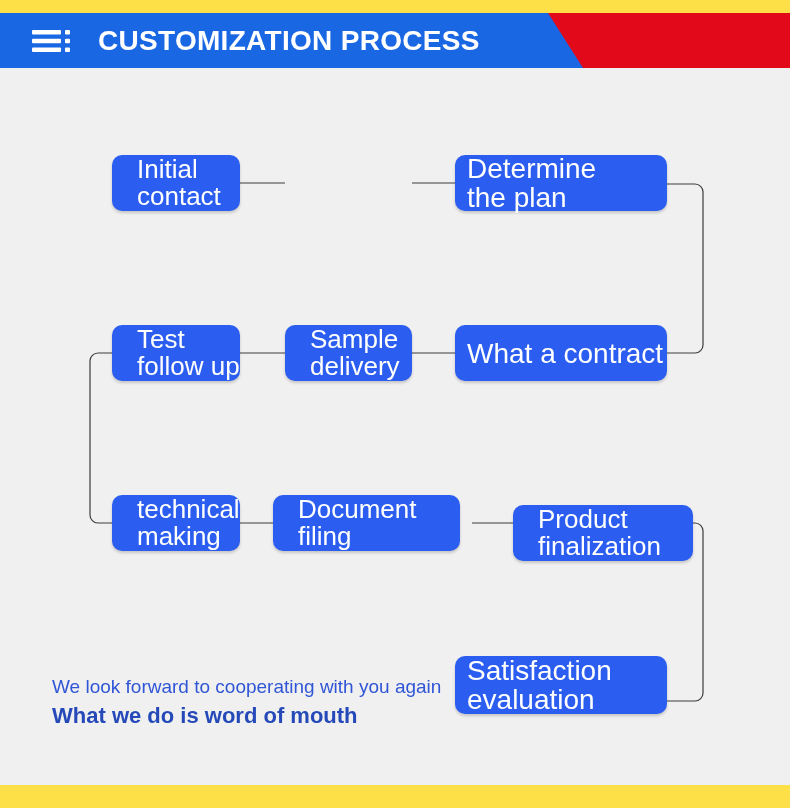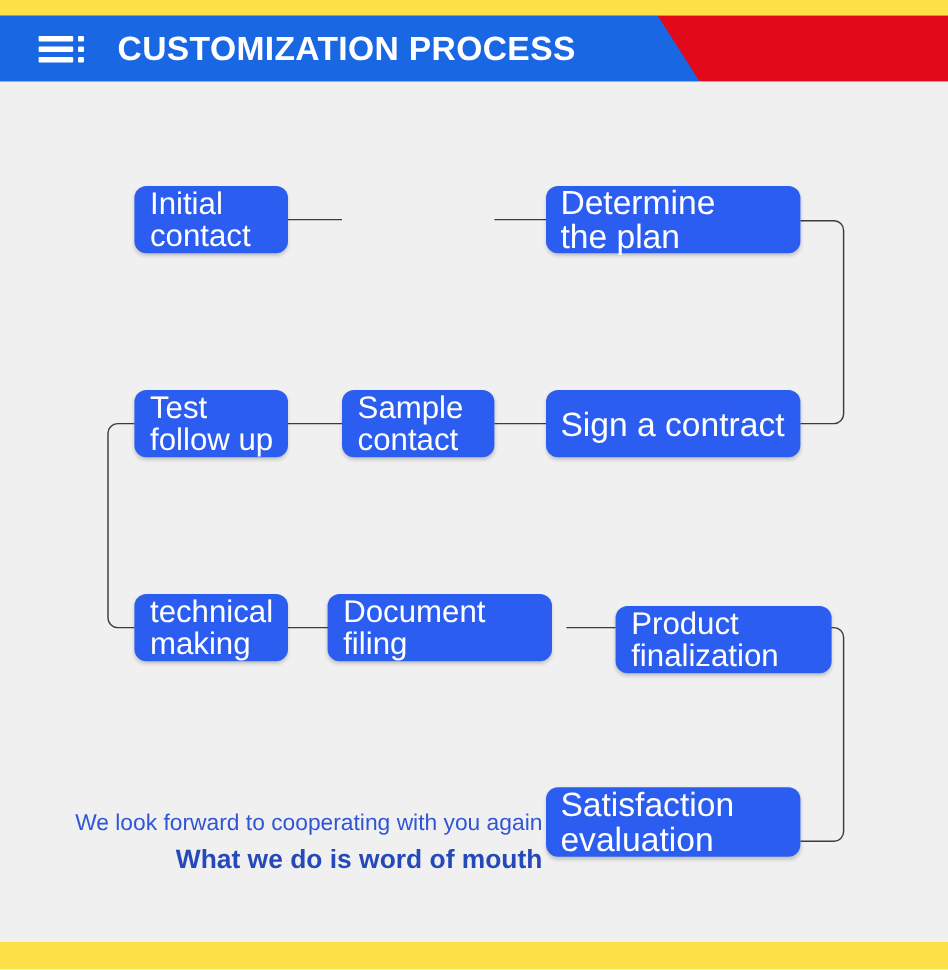--- a/index.html
+++ b/index.html
@@ -22,26 +22,26 @@
     margin:0 0 0 26px;color:#ffffff;font-size:28px;font-weight:bold;
     letter-spacing:0.3px;white-space:nowrap;
   }
   
   .content-bg{position:absolute;left:0;top:68px;width:790px;height:717px;background:var(--page-gray,#f0f0f1);}
   .connectors{position:absolute;left:0;top:0;width:790px;height:808px;pointer-events:none;}
   .fbox{
     position:absolute;background:var(--box-blue,#2b5ef0);color:#ffffff;
     border-radius:10px;display:flex;flex-direction:column;justify-content:center;
     font-size:26px;line-height:27px;white-space:pre-line;
-    padding-left:13px;box-sizing:border-box;
+    padding-left:25px;box-sizing:border-box;
     box-shadow:0 2px 3px rgba(0,0,0,0.18);
   }
   .fbox.big{font-size:28px;line-height:29px;padding-left:12px;}
   
-  .taglines{position:absolute;left:52px;top:676px;width:400px;text-align:right;}
+  .taglines{position:absolute;left:52px;top:676px;width:400px;text-align:left;}
   .tagline-1{font-size:19px;color:var(--footer-blue,#3056d6);white-space:nowrap;}
   .tagline-2{margin-top:5px;font-size:22px;font-weight:bold;color:var(--footer-navy,#2549b8);white-space:nowrap;}
 </style>
 </head>
 <body>
 
 <div class="page">
 
   <div class="header-band">
     <div class="band-red"></div>
@@ -79,22 +79,22 @@
   </svg>
 
   <div class="fbox" style="left:112px;top:155px;width:128px;height:56px">Initial
 contact</div>
   <div class="fbox" style="left:112px;top:325px;width:128px;height:56px">Test
 follow up</div>
 
   <div class="fbox big" style="left:455px;top:155px;width:212px;height:56px">Determine
 the plan</div>
   <div class="fbox" style="left:285px;top:325px;width:127px;height:56px">Sample
-contact</div>
-  <div class="fbox big" style="left:455px;top:325px;width:212px;height:56px">Sign a contract</div>
+delivery</div>
+  <div class="fbox big" style="left:455px;top:325px;width:212px;height:56px">What a contract</div>
 
   <div class="fbox" style="left:112px;top:495px;width:128px;height:56px">technical
 making</div>
   <div class="fbox" style="left:273px;top:495px;width:187px;height:56px">Document
 filing</div>
   <div class="fbox" style="left:513px;top:505px;width:180px;height:56px">Product
 finalization</div>
 
   <div class="fbox big" style="left:455px;top:656px;width:212px;height:58px">Satisfaction
 evaluation</div>

